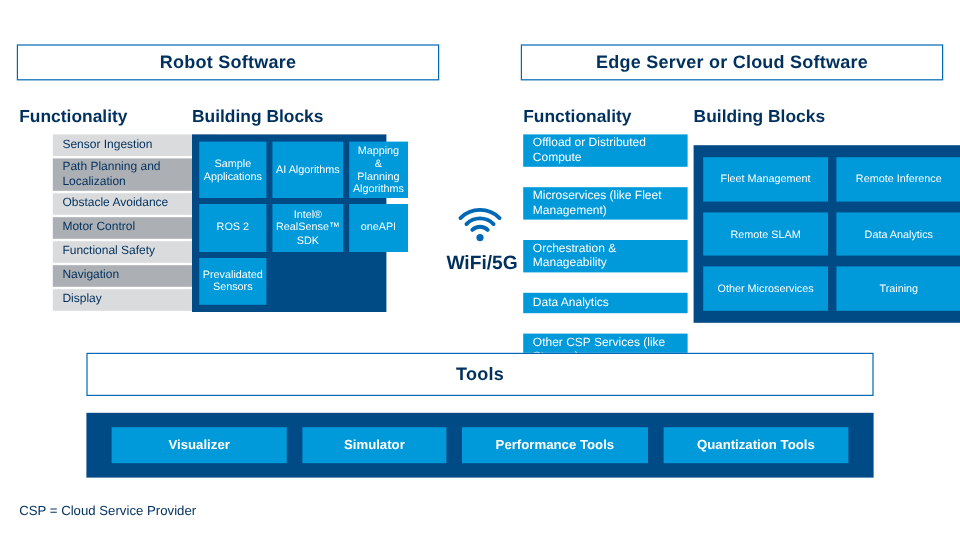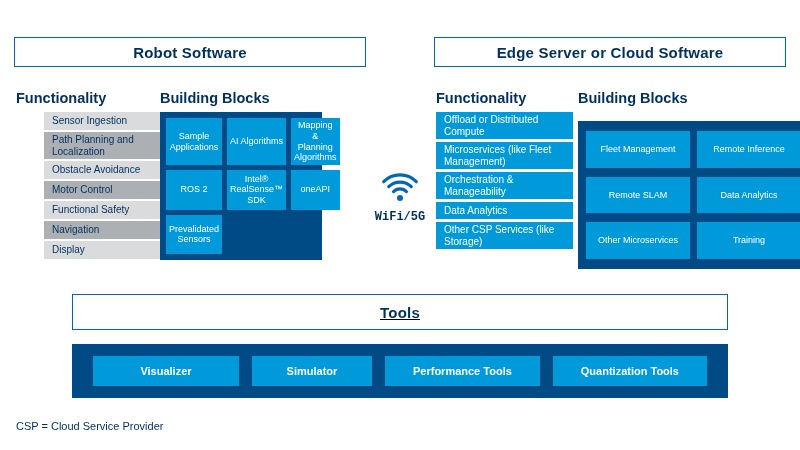--- a/index.html
+++ b/index.html
@@ -19,34 +19,34 @@
   
   .func-list { position:absolute; display:flex; flex-direction:column; gap:2px; }
   .func-item {
     display:flex; align-items:center; padding:2px 8px;
     min-height:18px; font-size:10px; line-height:1.15; color:#00305E;
   }
   .func-item.light { background:#DADBDC; }
   .func-item.dark  { background:#ACB0B4; }
   
   .func-item.blue { background:#0099DA; color:#ffffff; min-height:17px; }
-  .func-list.blue-list { gap:3px; }
+  .func-list.blue-list { gap:17px; }
   
   .blocks-panel {
     position:absolute; background:#004A86; padding:6px; display:grid; gap:5px;
   }
   .blocks-panel.grid3 { grid-template-columns:repeat(3,1fr); grid-template-rows:repeat(3,1fr); }
   .blocks-panel.grid2 { grid-template-columns:repeat(2,1fr); grid-template-rows:repeat(3,1fr); }
   .block-tile {
     background:#0099DA; color:#ffffff; display:flex; align-items:center; justify-content:center;
     text-align:center; font-size:9px; line-height:1.2; padding:2px 3px; font-weight:500;
   }
   
   .wifi-wrap { position:absolute; left:372px; top:166px; width:56px; text-align:center; }
-  .wifi-label { margin-top:4px; font-size:12px; font-weight:700; color:#00305E;font-family:Liberation Mono, monospace; }
+  .wifi-label { margin-top:4px; font-size:16px; font-weight:700; color:#00305E; }
   
   .tools-panel {
     position:absolute; background:#004A86; display:flex; align-items:center; justify-content:center; gap:13px;
   }
   .tools-tile {
     background:#0099DA; color:#ffffff; height:30px; display:flex; align-items:center; justify-content:center;
     font-size:11px; font-weight:700; padding:0 28px; white-space:nowrap;
   }
   .footnote { position:absolute; left:16px; top:420px; font-size:11px; color:#00305E; }
 </style>
@@ -109,21 +109,21 @@
 
   <div class="blocks-panel grid2" style="left:578px; top:121px; width:231px; height:148px; padding:10px 8px; gap:9px 7px;">
     <div class="block-tile">Fleet Management</div>
     <div class="block-tile">Remote Inference</div>
     <div class="block-tile">Remote SLAM</div>
     <div class="block-tile">Data Analytics</div>
     <div class="block-tile">Other Microservices</div>
     <div class="block-tile">Training</div>
   </div>
 
-  <div class="header-box" style="left:72px; top:294px; width:656px; height:36px;text-decoration:underline;">
+  <div class="header-box" style="left:72px; top:294px; width:656px; height:36px;">
     <span class="title">Tools</span>
   </div>
 
   <div class="tools-panel" style="left:72px; top:344px; width:656px; height:54px;">
     <div class="tools-tile" style="min-width:146px;">Visualizer</div>
     <div class="tools-tile" style="min-width:120px;">Simulator</div>
     <div class="tools-tile" style="min-width:122px;">Performance Tools</div>
     <div class="tools-tile" style="min-width:126px;">Quantization Tools</div>
   </div>
 

